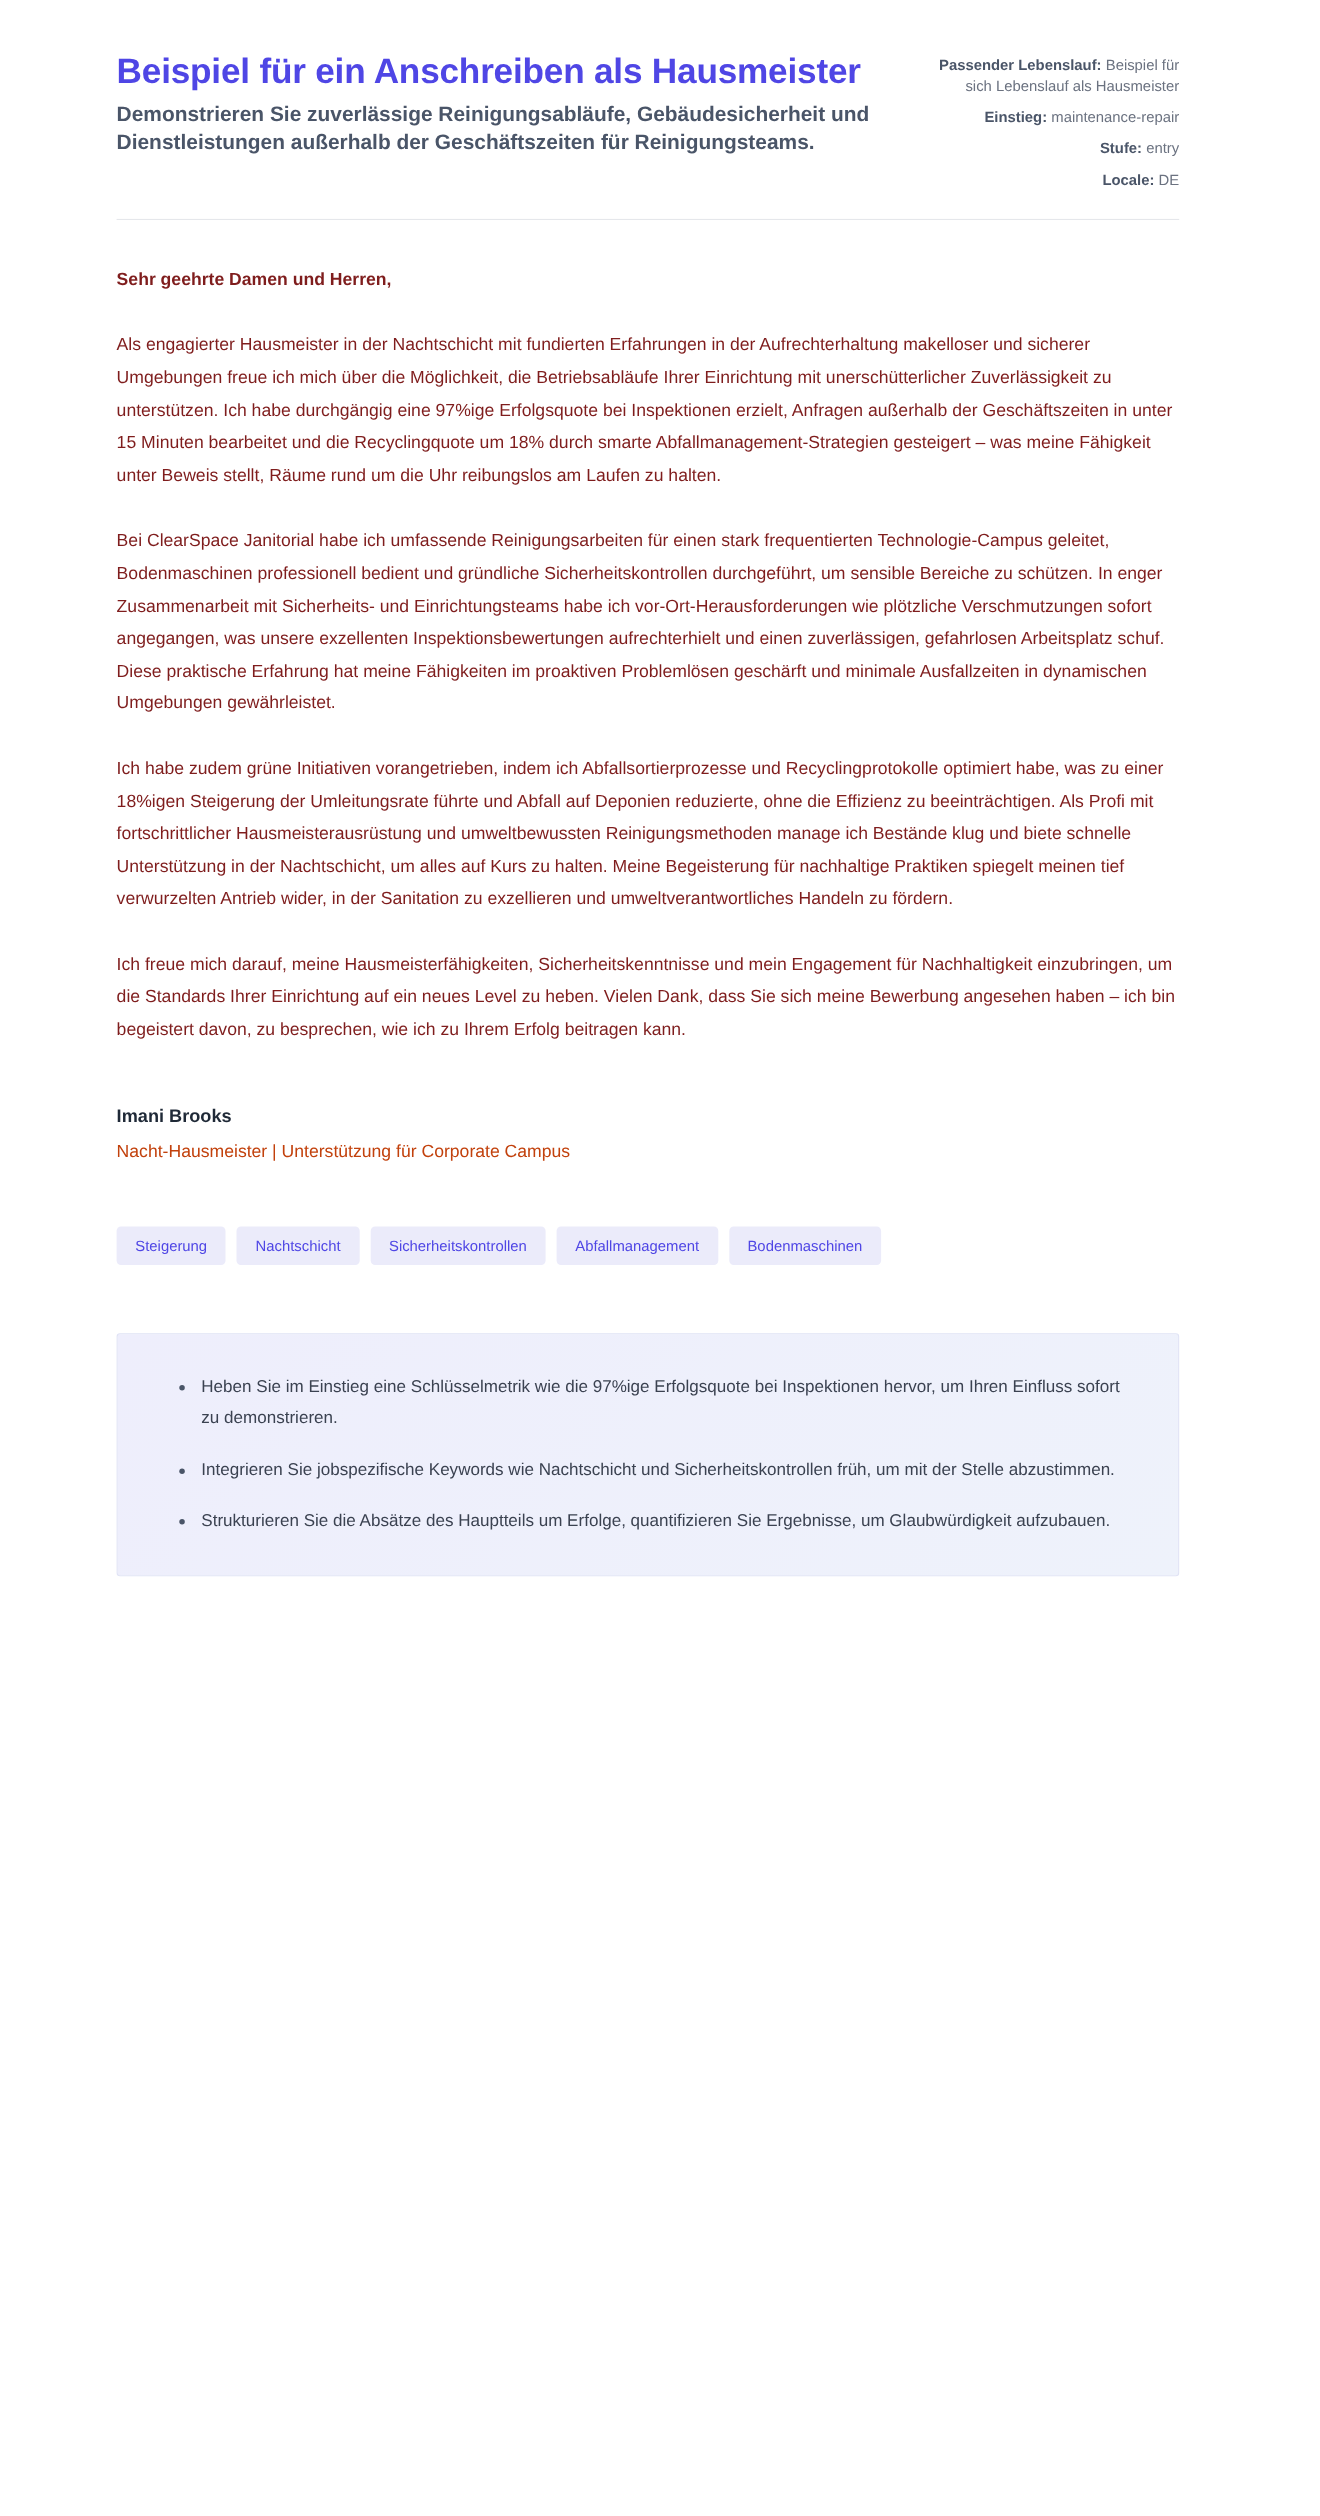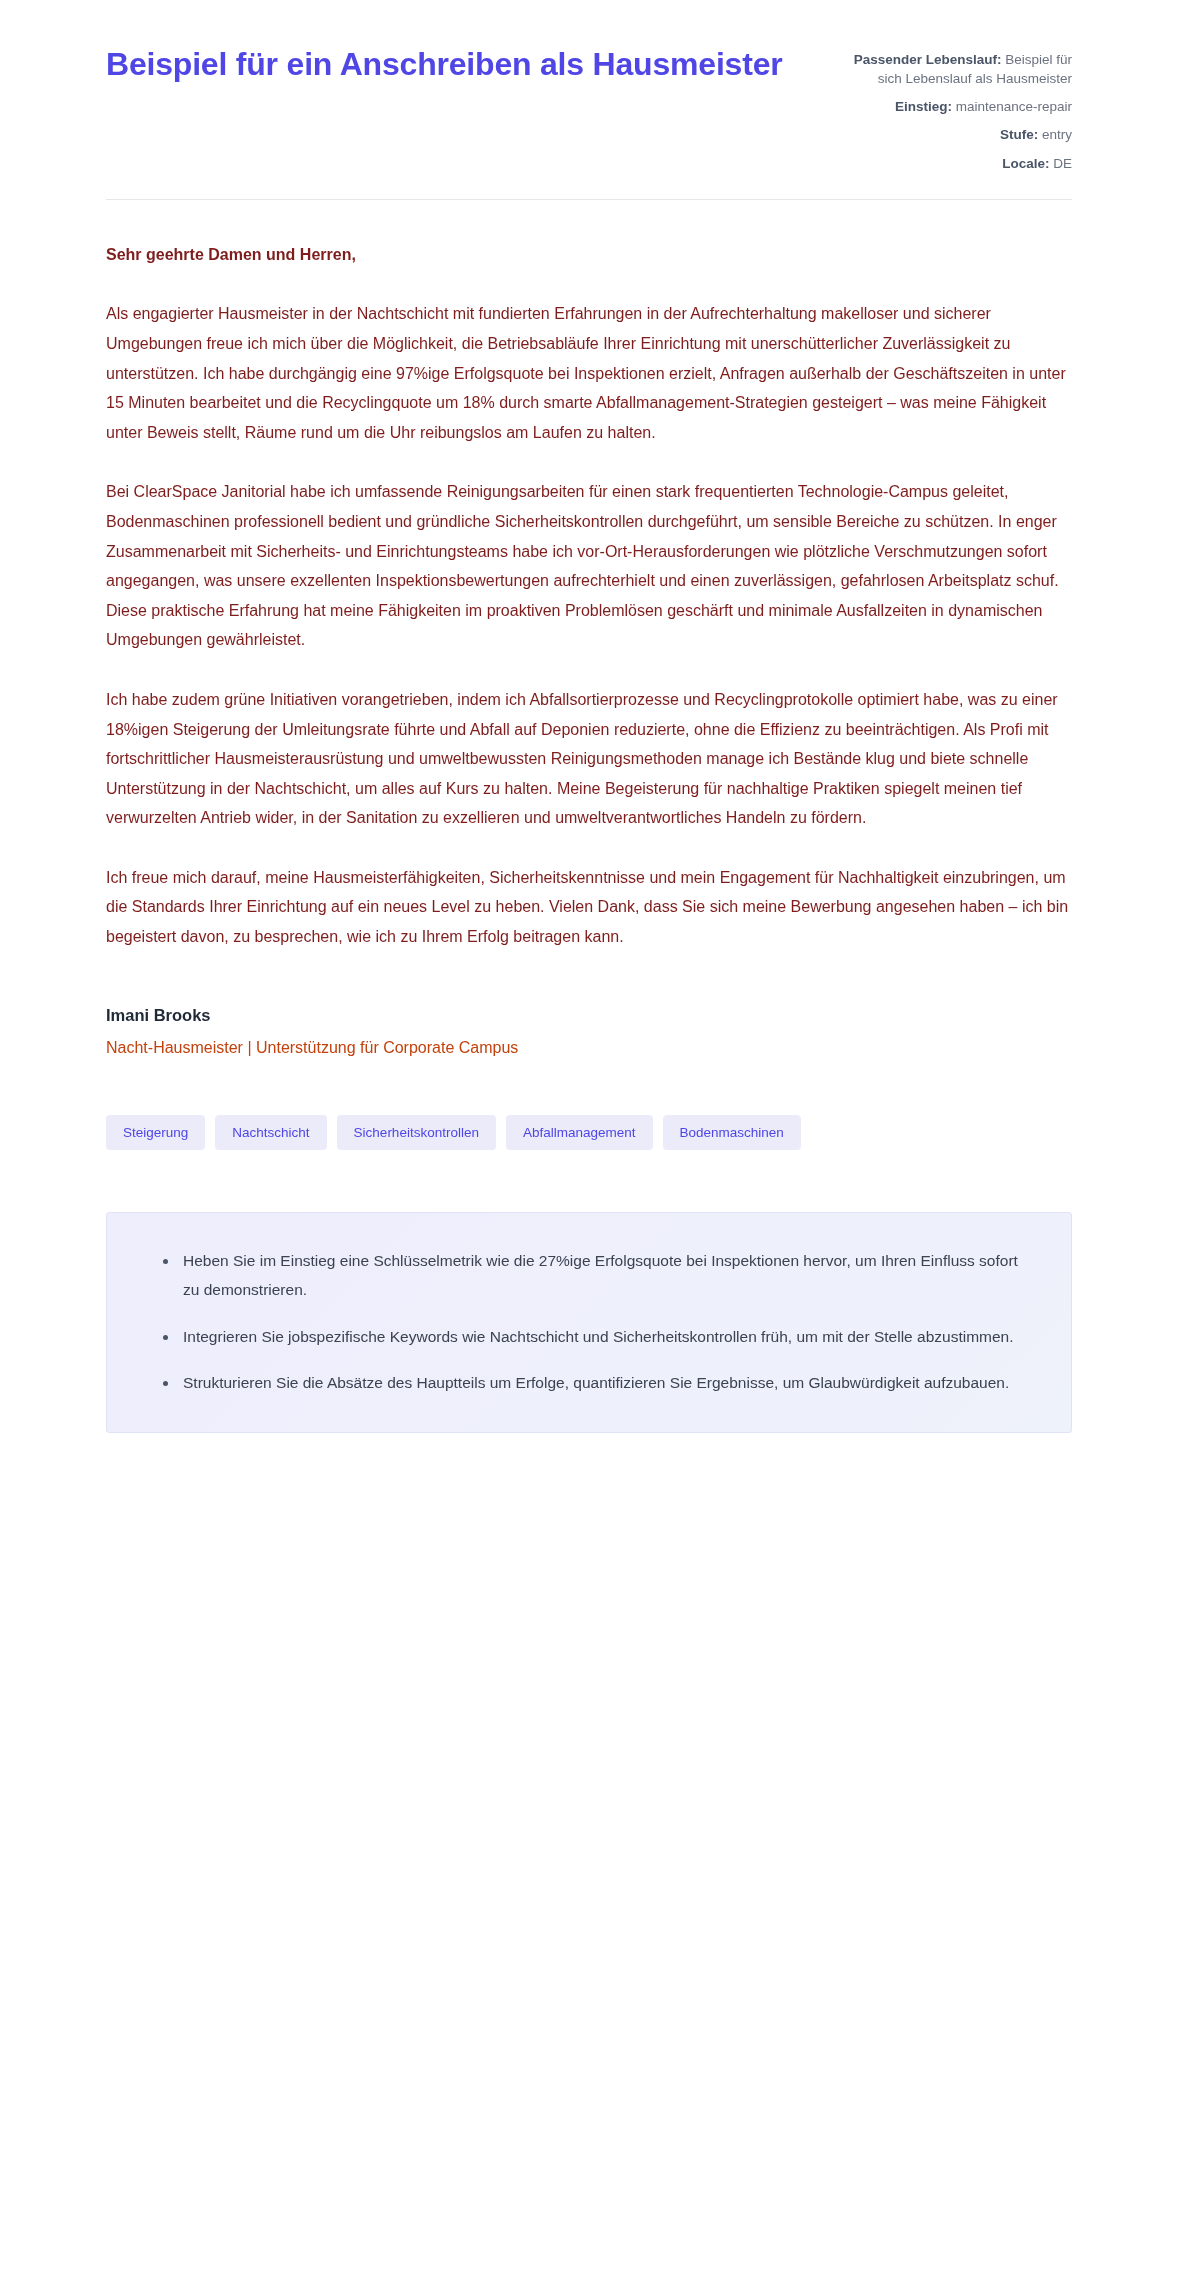--- a/index.html
+++ b/index.html
@@ -162,20 +162,21 @@
   }
 </style>
 </head>
 <body>
 
 <div class="page">
 
   <header class="doc-header">
     <div class="header-left">
       <h1 class="doc-title">Beispiel für ein Anschreiben als Hausmeister</h1>
+      <p class="doc-subtitle">Demonstrieren Sie zuverlässige Reinigungsabläufe, Gebäudesicherheit und Dienstleistungen außerhalb der Geschäftszeiten für Reinigungsteams.</p>
     </div>
 
     <aside class="header-meta">
       <div class="meta-row">
         <span class="meta-label">Passender Lebenslauf:</span>
         <span class="meta-value">Beispiel für sich Lebenslauf als Hausmeister</span>
       </div>
       <div class="meta-row">
         <span class="meta-label">Einstieg:</span>
         <span class="meta-value">maintenance-repair</span>
@@ -209,19 +210,19 @@
   <section class="tag-list">
     <span class="tag">Steigerung</span>
     <span class="tag">Nachtschicht</span>
     <span class="tag">Sicherheitskontrollen</span>
     <span class="tag">Abfallmanagement</span>
     <span class="tag">Bodenmaschinen</span>
   </section>
 
   <section class="tips-panel">
     <ul class="tips-list">
-      <li>Heben Sie im Einstieg eine Schlüsselmetrik wie die 27%ige Erfolgsquote bei Inspektionen hervor, um Ihren Einfluss sofort zu demonstrieren.</li>
+      <li>Heben Sie im Einstieg eine Schlüsselmetrik wie die 97%ige Erfolgsquote bei Inspektionen hervor, um Ihren Einfluss sofort zu demonstrieren.</li>
       <li>Integrieren Sie jobspezifische Keywords wie Nachtschicht und Sicherheitskontrollen früh, um mit der Stelle abzustimmen.</li>
       <li>Strukturieren Sie die Absätze des Hauptteils um Erfolge, quantifizieren Sie Ergebnisse, um Glaubwürdigkeit aufzubauen.</li>
     </ul>
   </section>
 
 </div>
 
 </body></html>

